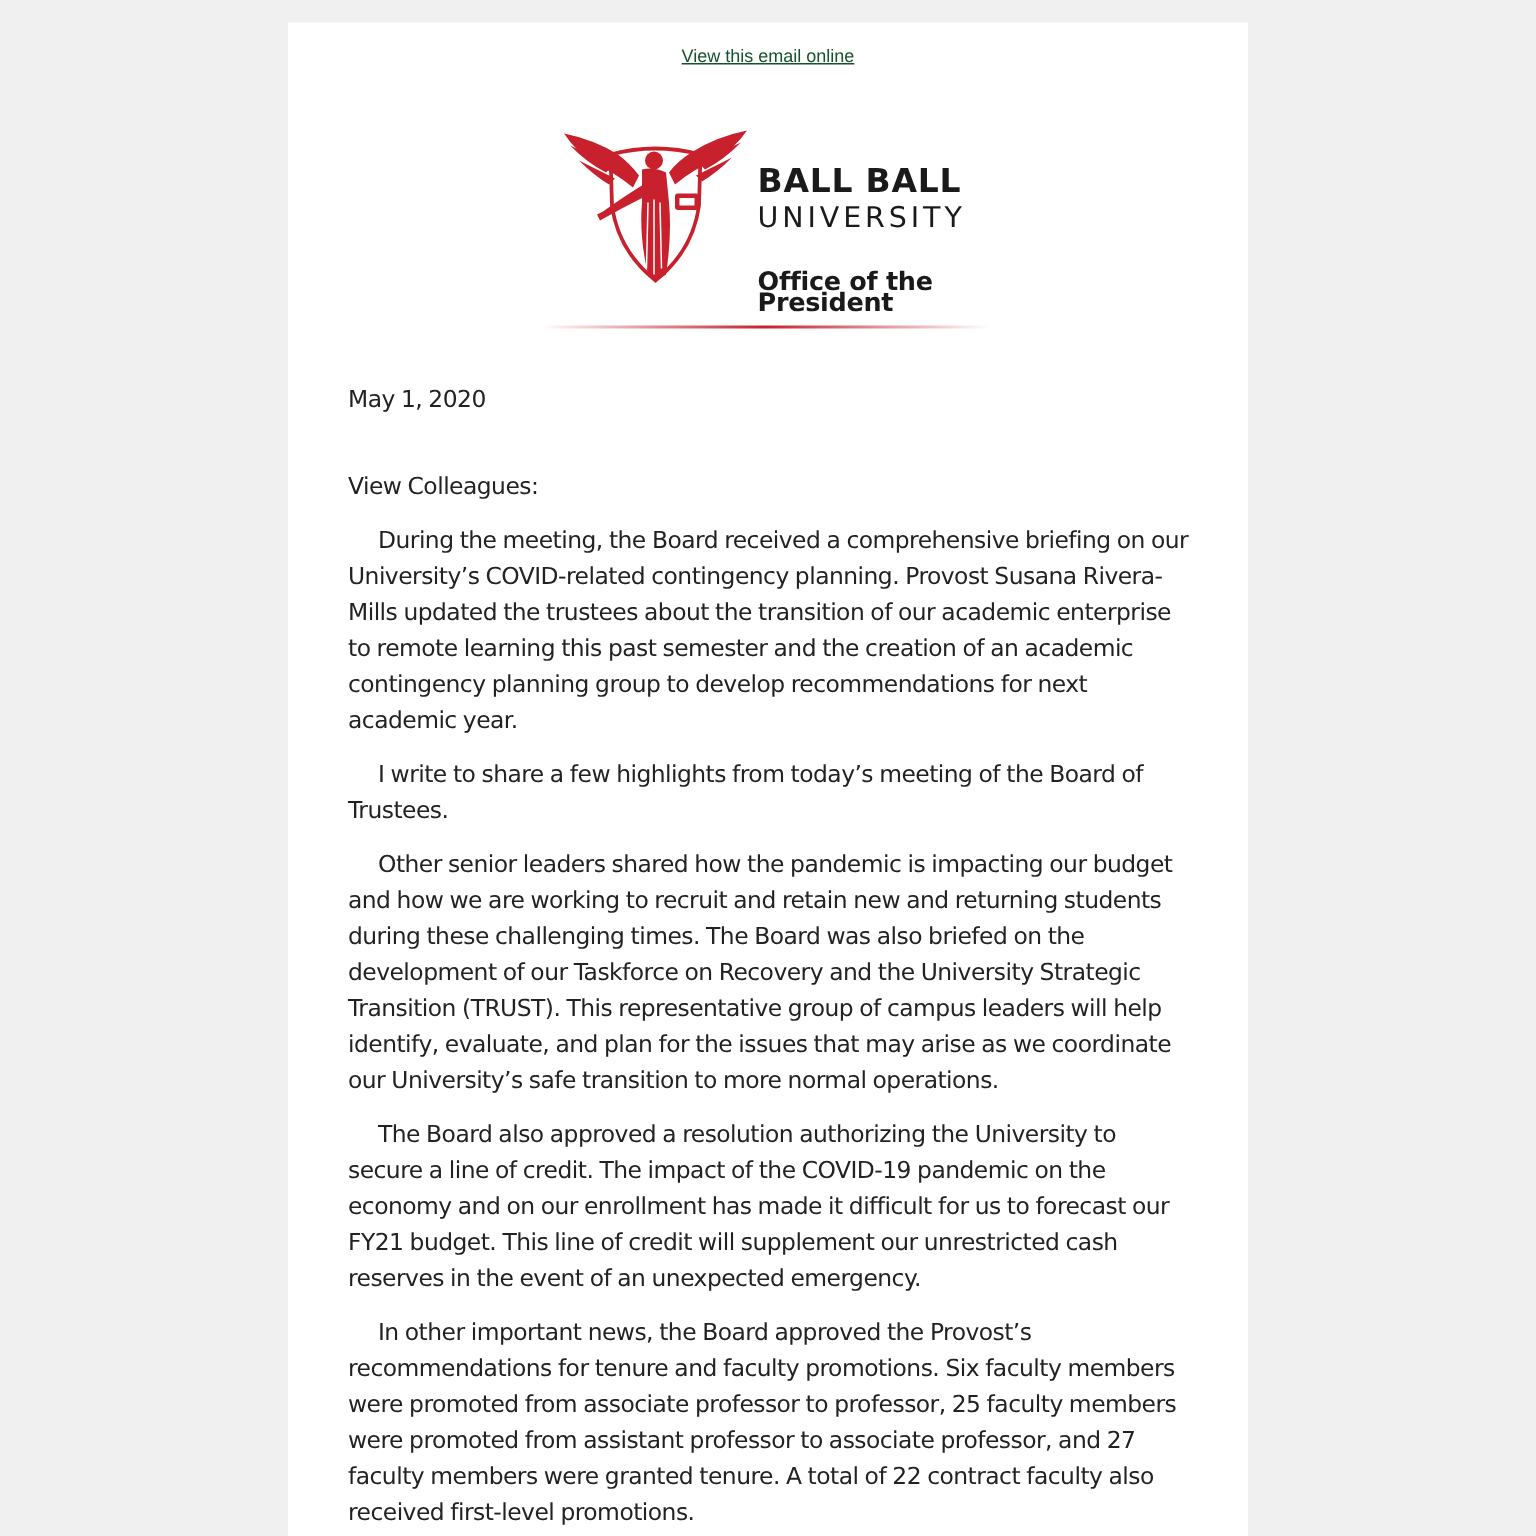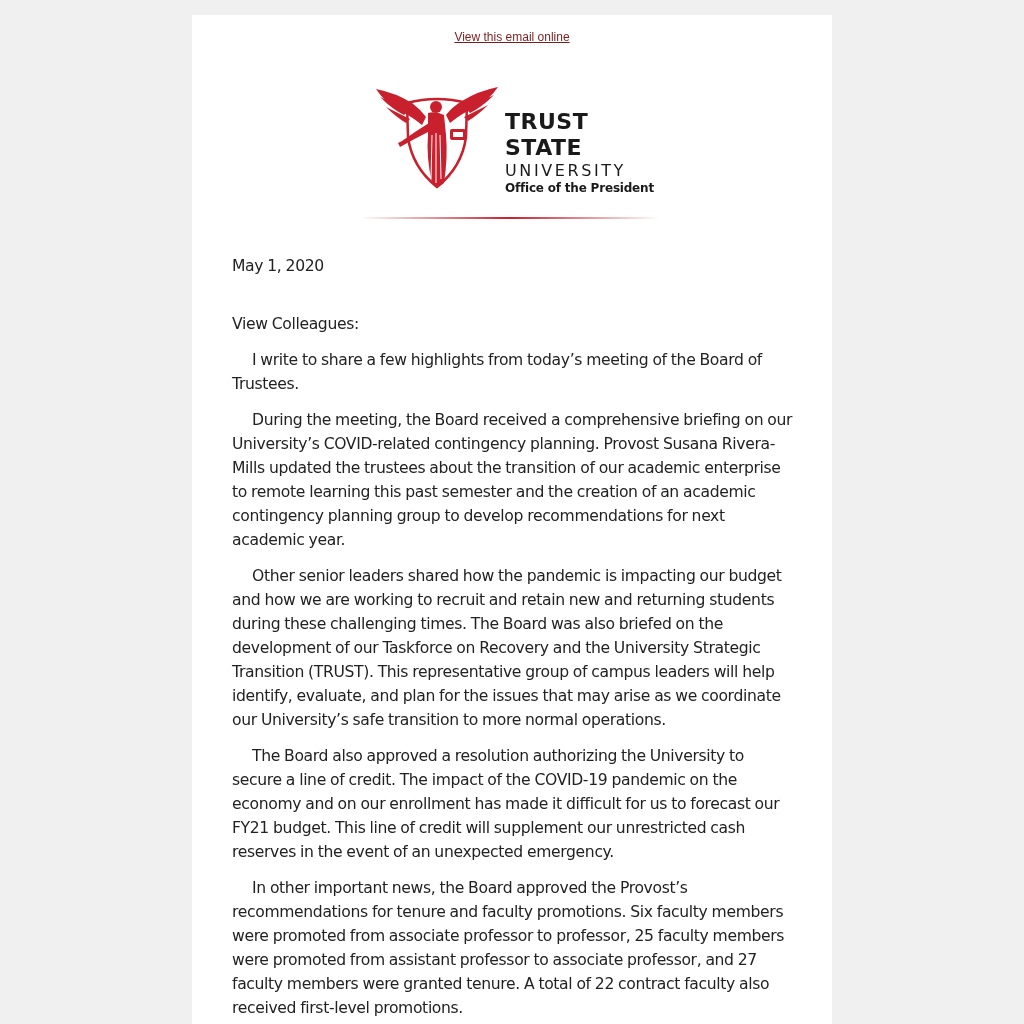--- a/index.html
+++ b/index.html
@@ -22,21 +22,21 @@
     position: absolute;
     top: 15px;
     left: 0;
     width: 640px;
     text-align: center;
     font-family: "Liberation Sans", sans-serif;
     font-size: 12px;
     color: #111;
   }
   .view-online a {
-    color: #7f1d1d;
+    color: #14532d;
     text-decoration: underline;
     cursor: pointer;
   }
   .logo {
     position: absolute;
     top: 70px;
     left: 182px;
     width: 280px;
     height: 108px;
   }
@@ -54,29 +54,29 @@
     font-family: "DejaVu Sans", sans-serif;
     color: #1a1a1a;
   }
   .wm-line1 {
     font-size: 22px;
     font-weight: bold;
     letter-spacing: 0.5px;
     line-height: 26px;
   }
   .wm-line2 {
-    font-size: 16px;
+    font-size: 19px;
     letter-spacing: 2.6px;
     line-height: 20px;
   }
   .wm-line3 {
-    font-size: 12px;
+    font-size: 17px;
     font-weight: bold;
     line-height: 14px;
-    margin-top: 0;
+    margin-top: 26px;
     letter-spacing: -0.2px;
   }
   .divider {
     position: absolute;
     top: 202px;
     left: 168px;
     width: 300px;
     height: 2px;
     background: linear-gradient(to right, rgba(200,30,40,0) 0%, #c8202d 50%, rgba(200,30,40,0) 100%);
   }
@@ -131,31 +131,31 @@
       <path d="M54 28 Q62 26 70 30 L72 50 Q74 72 70 98 L64 102 L58 98 Q52 72 54 50 Z" fill="#c8202d"></path>
 
       <path d="M58 50 L57 94 M62 48 L62 98 M66 50 L67 94" stroke="#ffffff" stroke-width="1" fill="none"></path>
 
       <path d="M55 38 Q42 46 28 56 L24 58 L26 62 Q40 54 56 46 Z" fill="#c8202d"></path>
 
       <rect x="76" y="44" width="16" height="11" rx="2" fill="#c8202d"></rect>
       <rect x="79" y="47" width="10" height="5" fill="#ffffff"></rect>
     </svg>
     <div class="wordmark">
-      <div class="wm-line1">TRUST STATE</div>
+      <div class="wm-line1">BALL BALL</div>
       <div class="wm-line2">UNIVERSITY</div>
       <div class="wm-line3">Office of the President</div>
     </div>
   </div>
 
   <div class="divider"></div>
 
   <div class="body">
     <p class="date">May 1, 2020</p>
     <p class="salutation">View Colleagues:</p>
+    <p class="indent">During the meeting, the Board received a comprehensive briefing on our University’s COVID-related contingency planning. Provost Susana Rivera-Mills updated the trustees about the transition of our academic enterprise to remote learning this past semester and the creation of an academic contingency planning group to develop recommendations for next academic year.</p>
     <p class="indent">I write to share a few highlights from today’s meeting of the Board of Trustees.</p>
-    <p class="indent">During the meeting, the Board received a comprehensive briefing on our University’s COVID-related contingency planning. Provost Susana Rivera-Mills updated the trustees about the transition of our academic enterprise to remote learning this past semester and the creation of an academic contingency planning group to develop recommendations for next academic year.</p>
     <p class="indent">Other senior leaders shared how the pandemic is impacting our budget and how we are working to recruit and retain new and returning students during these challenging times. The Board was also briefed on the development of our Taskforce on Recovery and the University Strategic Transition (TRUST). This representative group of campus leaders will help identify, evaluate, and plan for the issues that may arise as we coordinate our University’s safe transition to more normal operations.</p>
     <p class="indent">The Board also approved a resolution authorizing the University to secure a line of credit. The impact of the COVID-19 pandemic on the economy and on our enrollment has made it difficult for us to forecast our FY21 budget. This line of credit will supplement our unrestricted cash reserves in the event of an unexpected emergency.</p>
     <p class="indent">In other important news, the Board approved the Provost’s recommendations for tenure and faculty promotions. Six faculty members were promoted from associate professor to professor, 25 faculty members were promoted from assistant professor to associate professor, and 27 faculty members were granted tenure. A total of 22 contract faculty also received first-level promotions.</p>
     <p class="indent">Faculty are granted promotion and tenure on the basis of outstanding</p>
   </div>
 </div>
 
 </body></html>

